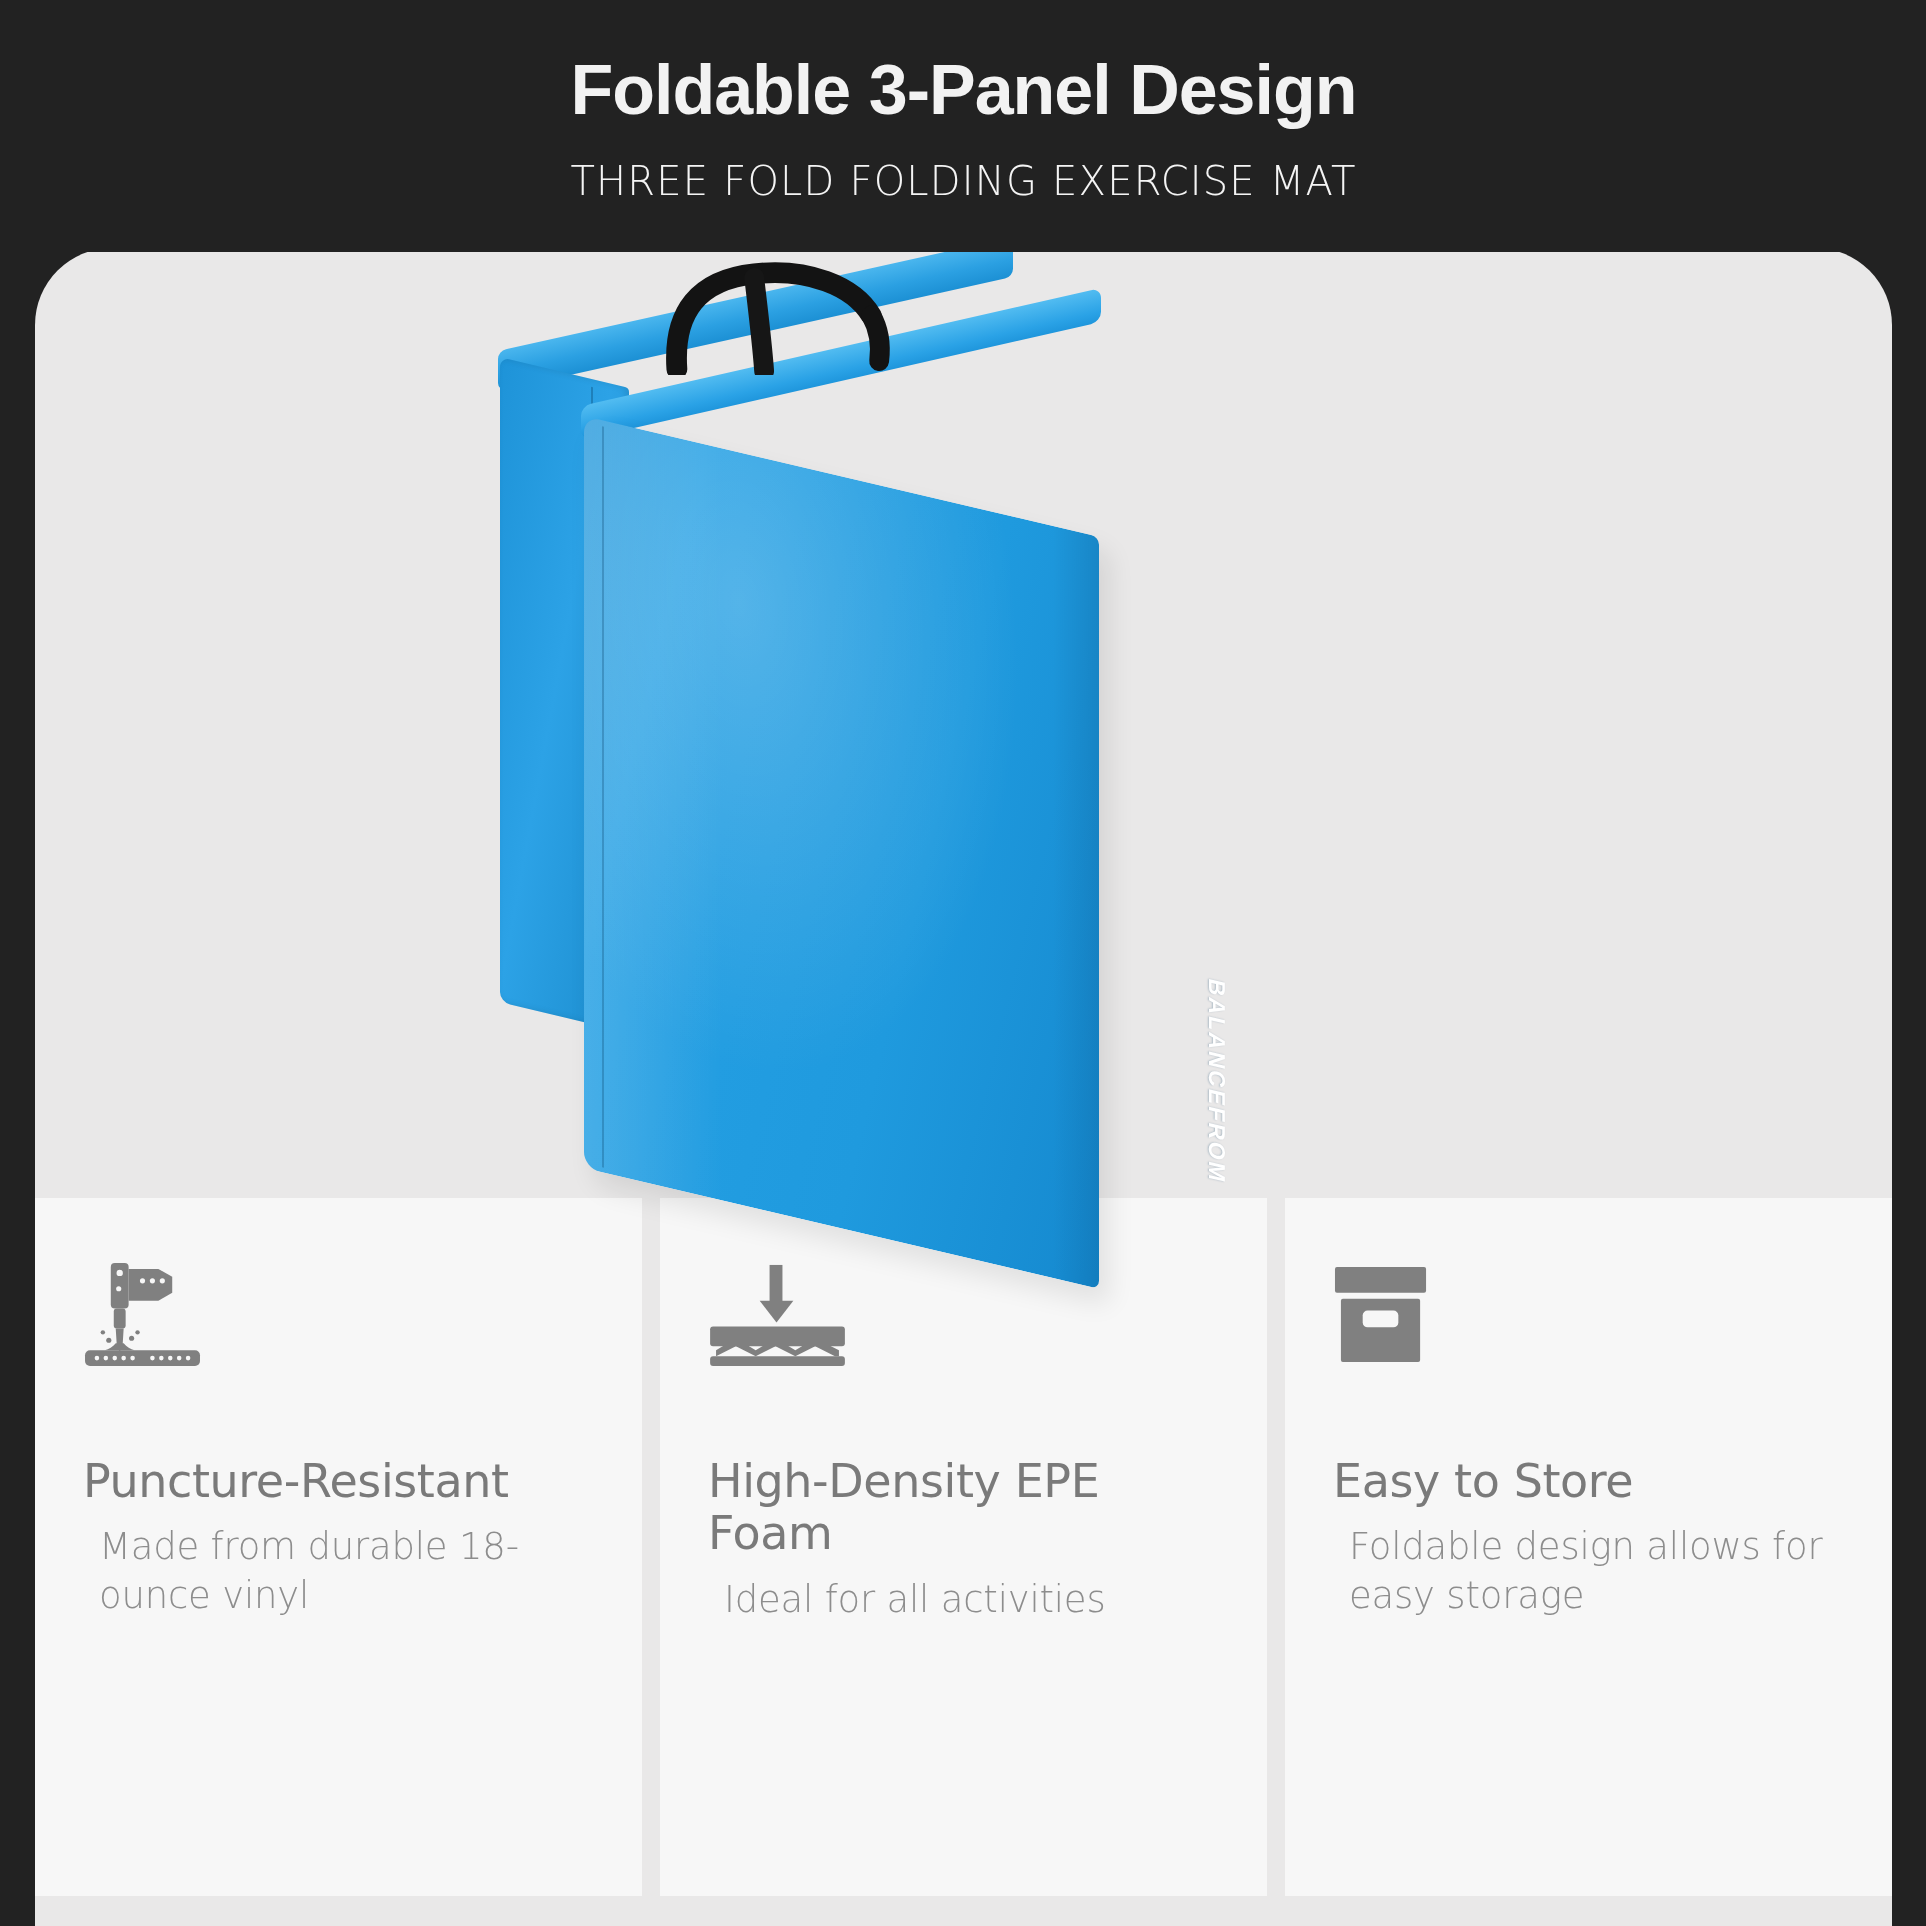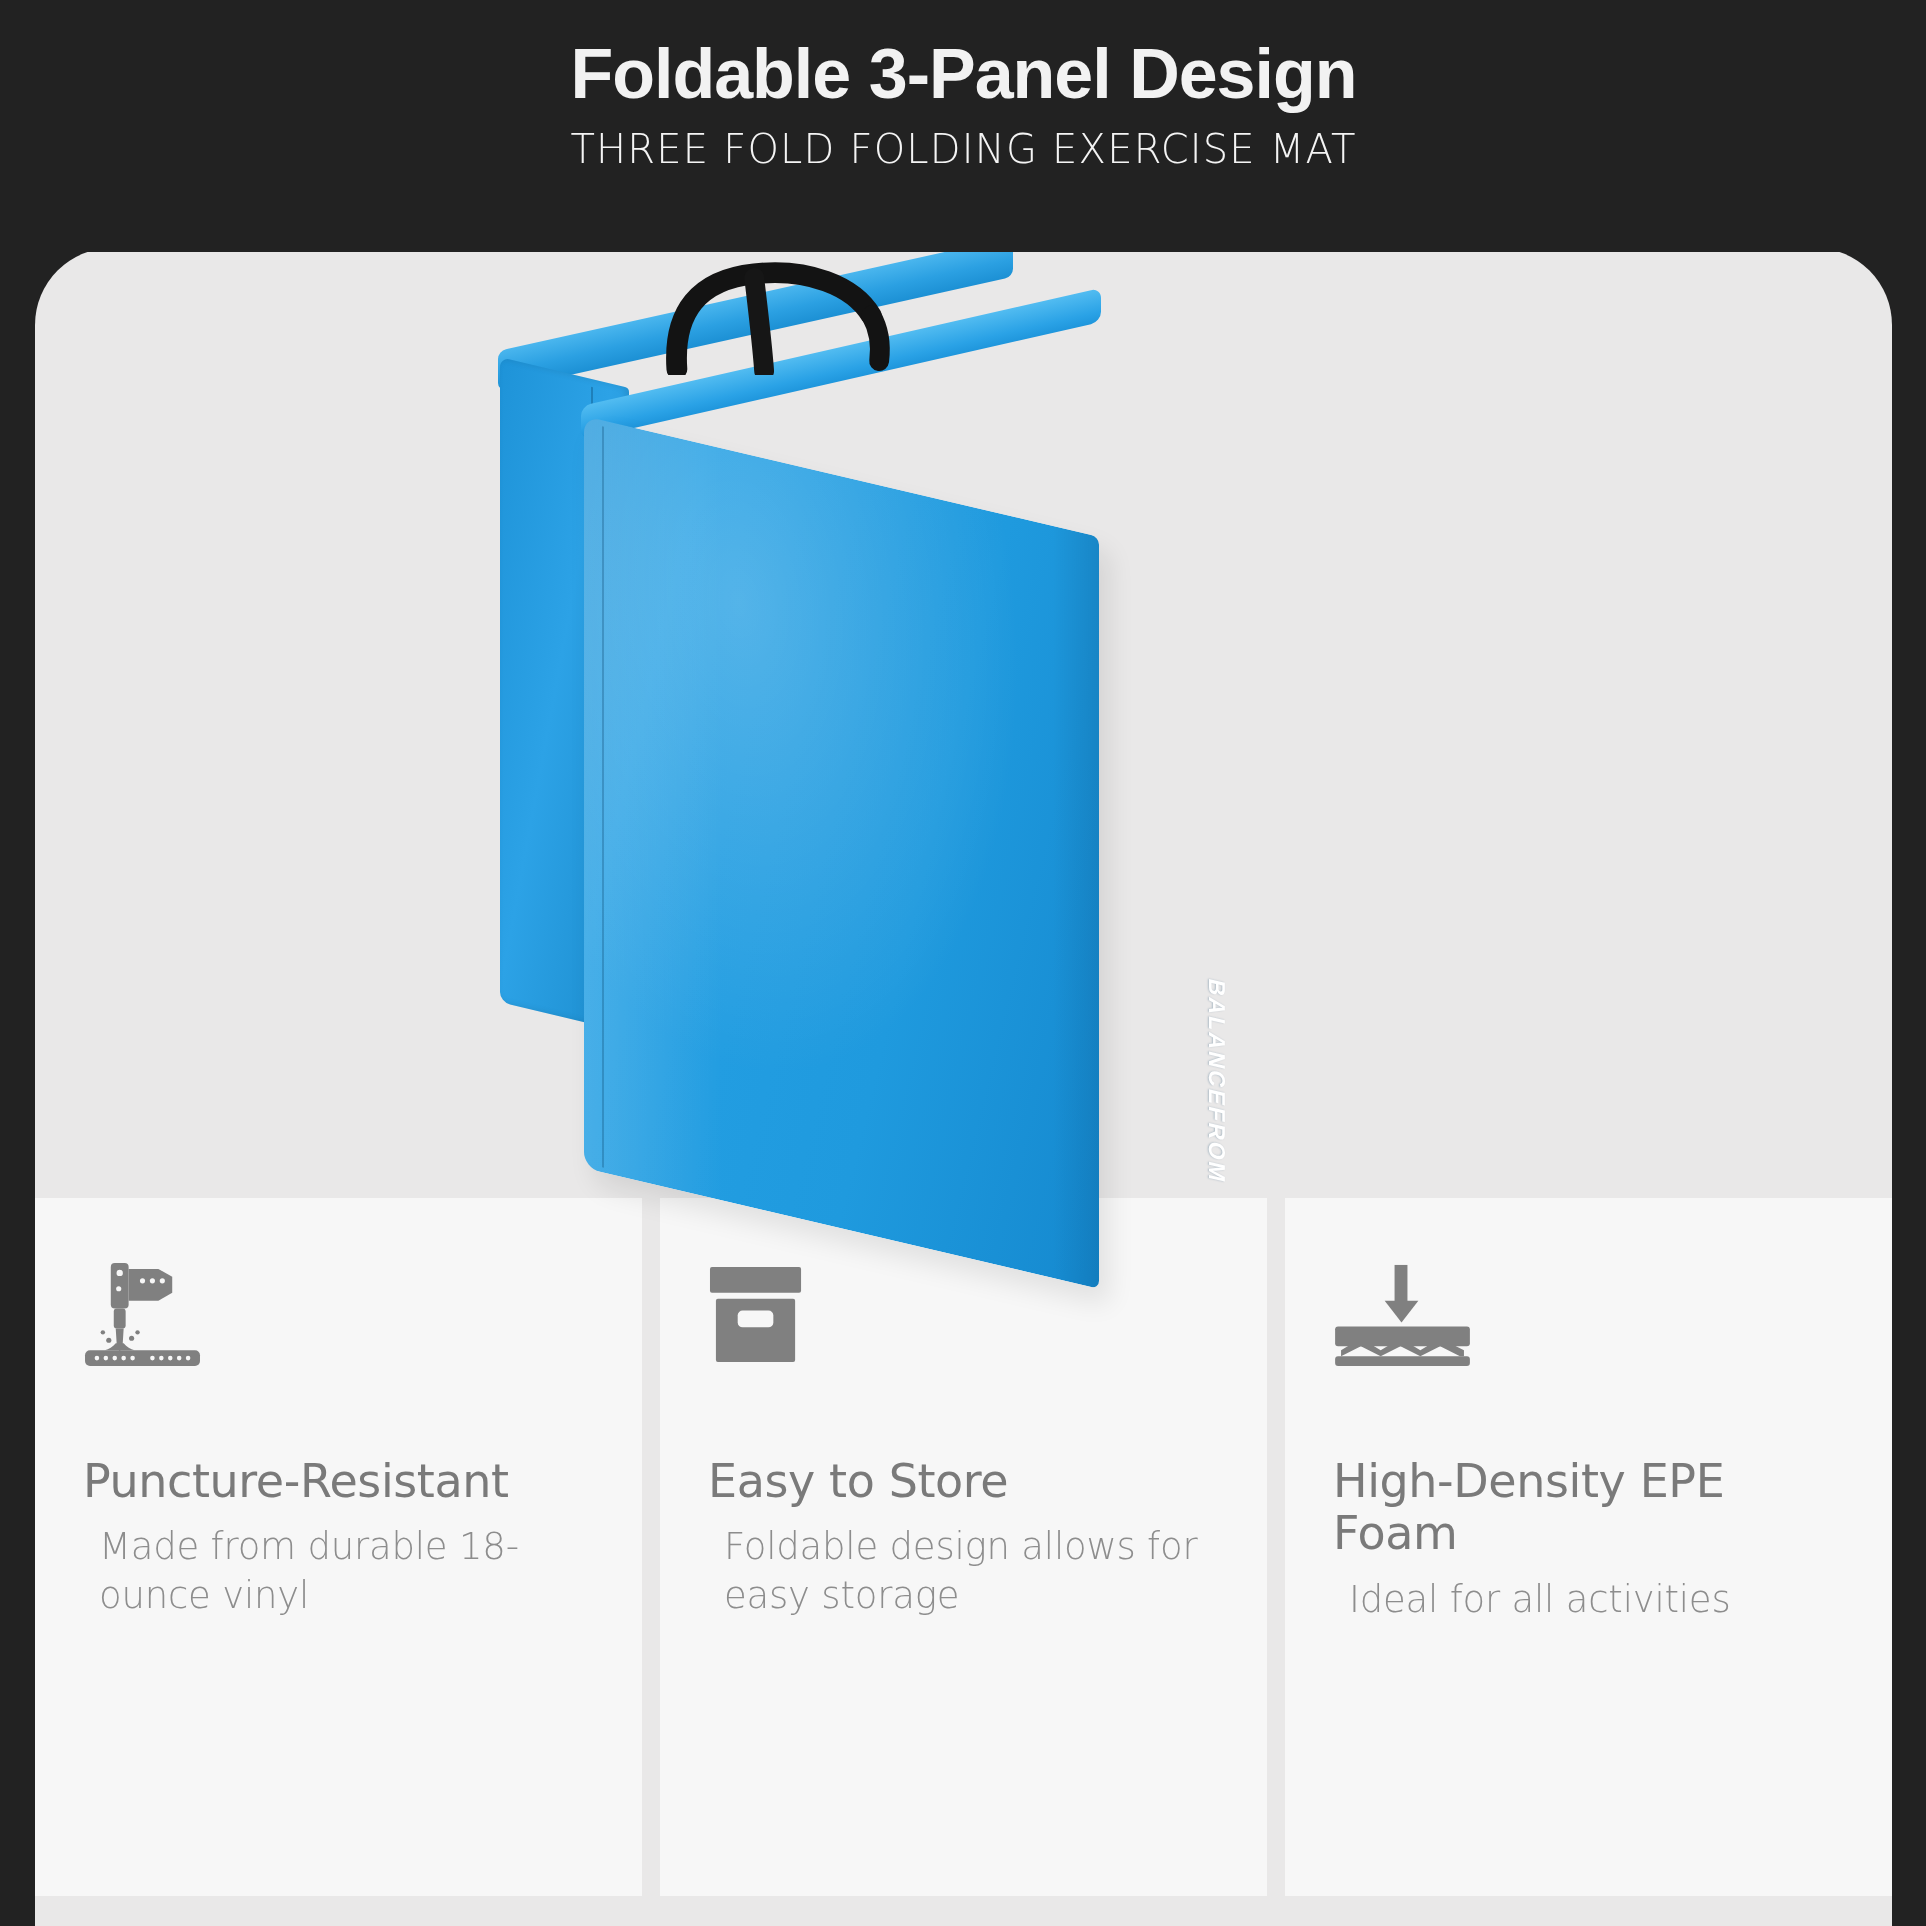--- a/index.html
+++ b/index.html
@@ -22,21 +22,21 @@
   .header {
     position: absolute;
     top: 0; left: 0;
     width: 1927px;
     height: 252px;
     background: #222222;
     text-align: center;
     z-index: 5;
   }
   .header-title {
-    margin: 0;
+    margin: 16px;
     padding-top: 34px;
     font-size: 70px;
     font-weight: 700;
     letter-spacing: -1px;
     color: #f2f2f2;
     line-height: 1.16;
     font-family: "Liberation Sans", sans-serif;
   }
   .header-subtitle {
     margin: 0;
@@ -302,44 +302,44 @@
                 <circle cx="55" cy="74" r="2.2"></circle>
             </g>
           </svg>
         </div>
         <h2 class="card-title">Puncture-Resistant</h2>
         <p class="card-desc">Made from durable 18-ounce vinyl</p>
       </div>
 
       <div class="card">
         <div class="card-icon">
-          <svg width="99" height="111" viewBox="0 0 100 112">
-            <g fill="#808080">
-              <rect x="2" y="8" width="92" height="26" rx="2"></rect>
-              <rect x="8" y="40" width="80" height="64" rx="2"></rect>
-              <rect x="30" y="52" width="36" height="17" rx="5" fill="#f7f7f7"></rect>
-            </g>
-          </svg>
-        </div>
-        <h2 class="card-title">Easy to Store</h2>
-        <p class="card-desc">Foldable design allows for easy storage</p>
-      </div>
-
-      <div class="card">
-        <div class="card-icon">
           <svg width="139" height="111" viewBox="0 0 140 112">
             <g fill="#808080">
               <rect x="62" y="6" width="13" height="40"></rect>
               <path d="M52 42 h34 l-17 22 z"></path>
               <rect x="2" y="68" width="136" height="20" rx="3"></rect>
               <rect x="2" y="98" width="136" height="10" rx="3"></rect>
               <path d="M8 98 L28 88 L48 98 L68 88 L88 98 L108 88 L128 98 L132 98 L132 92 L108 80 L88 92 L68 80 L48 92 L28 80 L8 92 Z"></path>
             </g>
           </svg>
         </div>
         <h2 class="card-title">High-Density EPE Foam</h2>
         <p class="card-desc">Ideal for all activities</p>
       </div>
 
+      <div class="card">
+        <div class="card-icon">
+          <svg width="99" height="111" viewBox="0 0 100 112">
+            <g fill="#808080">
+              <rect x="2" y="8" width="92" height="26" rx="2"></rect>
+              <rect x="8" y="40" width="80" height="64" rx="2"></rect>
+              <rect x="30" y="52" width="36" height="17" rx="5" fill="#f7f7f7"></rect>
+            </g>
+          </svg>
+        </div>
+        <h2 class="card-title">Easy to Store</h2>
+        <p class="card-desc">Foldable design allows for easy storage</p>
+      </div>
+
     </div>
   </div>
 </div>
 
 
 </body></html>

